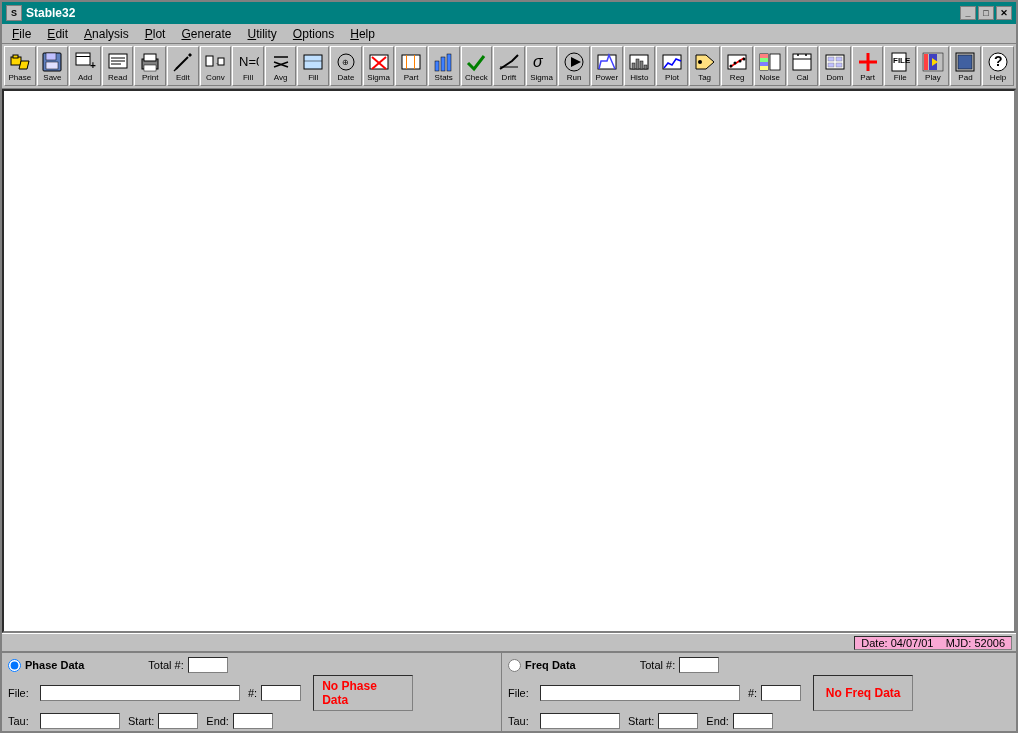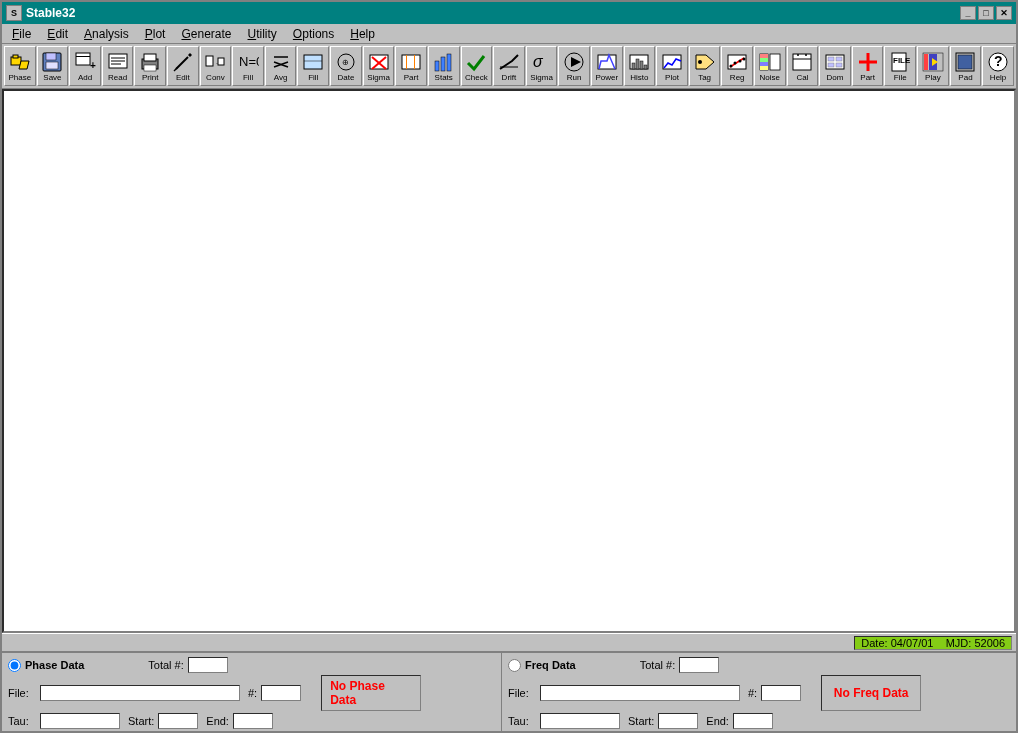--- a/index.html
+++ b/index.html
@@ -136,21 +136,21 @@
       align-items: center;
       justify-content: flex-end;
       padding: 0 4px;
       border-top: 1px solid #ffffff;
       font-size: 11px;
       flex-shrink: 0;
     }
     .status-date {
       border: 1px inset #808080;
       padding: 0 6px;
-      background: #84cc16;
+      background: #f9a8d4;
       font-size: 11px;
     }
     .data-panel {
       background: #c0c0c0;
       height: 80px;
       display: flex;
       flex-direction: row;
       border-top: 2px solid #808080;
       flex-shrink: 0;
     }
@@ -189,21 +189,21 @@
       font-weight: bold;
       border: 1px inset #808080;
       background: #c0c0c0;
       padding: 4px 8px;
       display: flex;
       align-items: center;
       justify-content: center;
       width: 100px;
       height: 36px;
       align-self: center;
-      margin: auto 16px;
+      margin: auto 8px;
     }
 
     
     .tb-icon svg {
       width: 22px;
       height: 22px;
     }
   </style>
 </head>
 <body>

